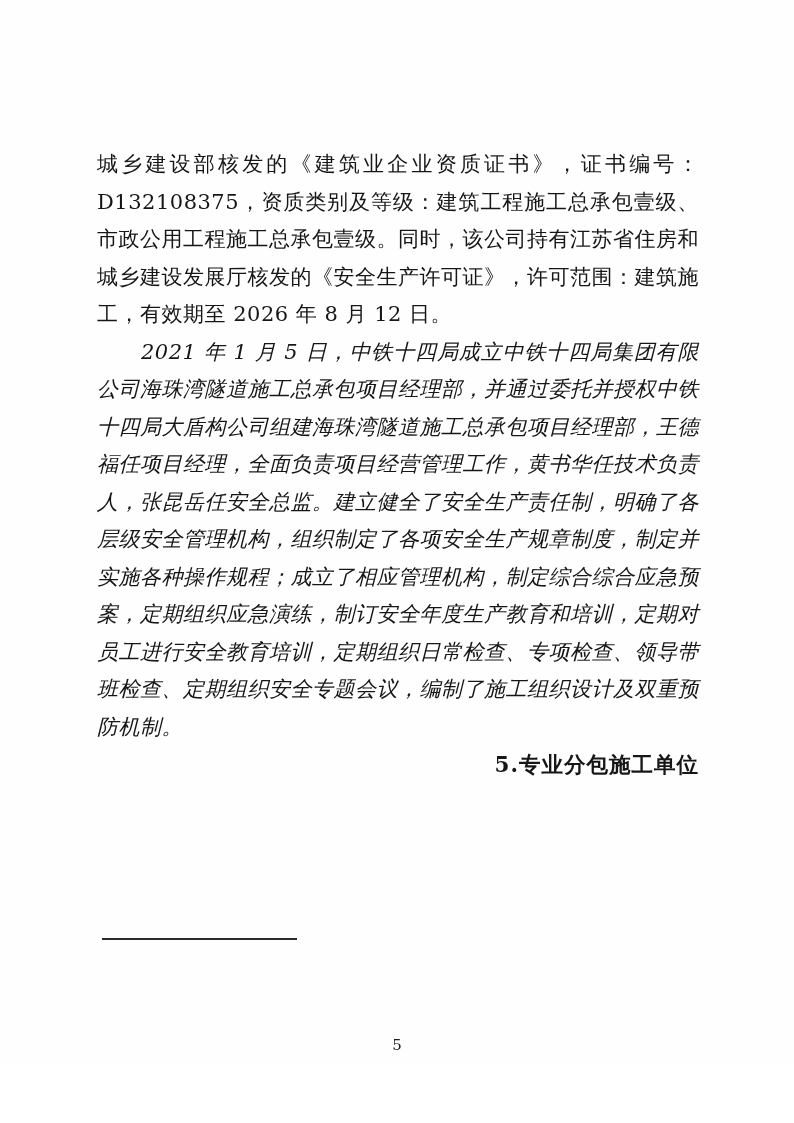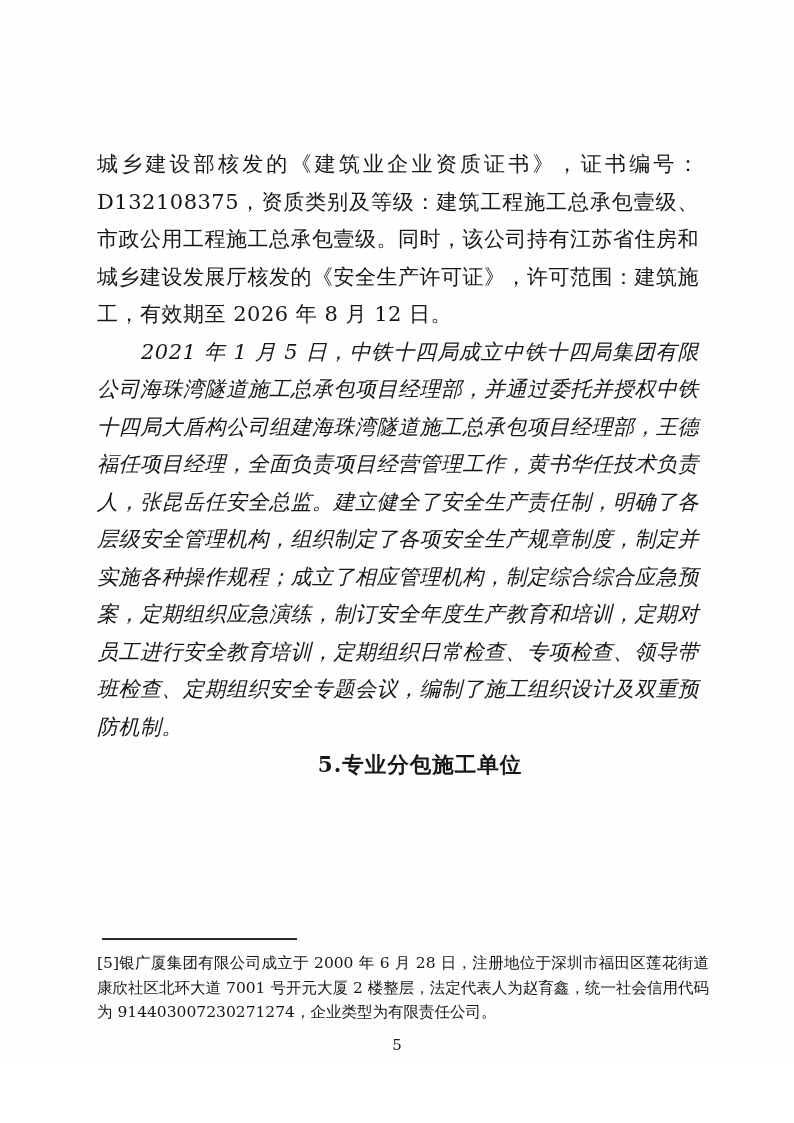--- a/index.html
+++ b/index.html
@@ -36,21 +36,21 @@
     font-style: italic;
   }
   .section-heading {
     margin: 0;
     padding: 0;
     text-indent: 44px;
     font-size: 21.5px;
     font-weight: bold;
     line-height: 37.5px;
     letter-spacing: 1px;
-    text-align: center;
+    text-align: right;
   }
   sup.fn-ref {
     font-size: 12px;
     line-height: 0;
     vertical-align: 9px;
     letter-spacing: 0;
   }
   .footnote-area {
     position: absolute;
     left: 97px;
@@ -90,18 +90,17 @@
     <p class="para">城乡建设部核发的《建筑业企业资质证书》，证书编号：D132108375，资质类别及等级：建筑工程施工总承包壹级、市政公用工程施工总承包壹级。同时，该公司持有江苏省住房和城乡建设发展厅核发的《安全生产许可证》，许可范围：建筑施工，有效期至 2026 年 8 月 12 日。</p>
 
     <p class="para para-indent">2021 年 1 月 5 日，中铁十四局成立中铁十四局集团有限公司海珠湾隧道施工总承包项目经理部，并通过委托并授权中铁十四局大盾构公司组建海珠湾隧道施工总承包项目经理部，王德福任项目经理，全面负责项目经营管理工作，黄书华任技术负责人，张昆岳任安全总监。建立健全了安全生产责任制，明确了各层级安全管理机构，组织制定了各项安全生产规章制度，制定并实施各种操作规程；成立了相应管理机构，制定综合综合应急预案，定期组织应急演练，制订安全年度生产教育和培训，定期对员工进行安全教育培训，定期组织日常检查、专项检查、领导带班检查、定期组织安全专题会议，编制了施工组织设计及双重预防机制。</p>
 
     <h2 class="section-heading">5.专业分包施工单位</h2>
 
   </div>
 
   <div class="footnote-area">
     <div class="footnote-separator"></div>
-    <p class="footnote-text"><span>[5]</span><span>银广厦集团有限公司成立于 2000 年 6 月 28 日，注册地位于深圳市福田区莲花街道康欣社区北环大道 7001 号开元大厦 2 楼整层，法定代表人为赵育鑫，统一社会信用代码为 914403007230271274，企业类型为有限责任公司。</span></p>
   </div>
 
   <div class="page-number">5</div>
 
 </div>
 
 </body></html>

